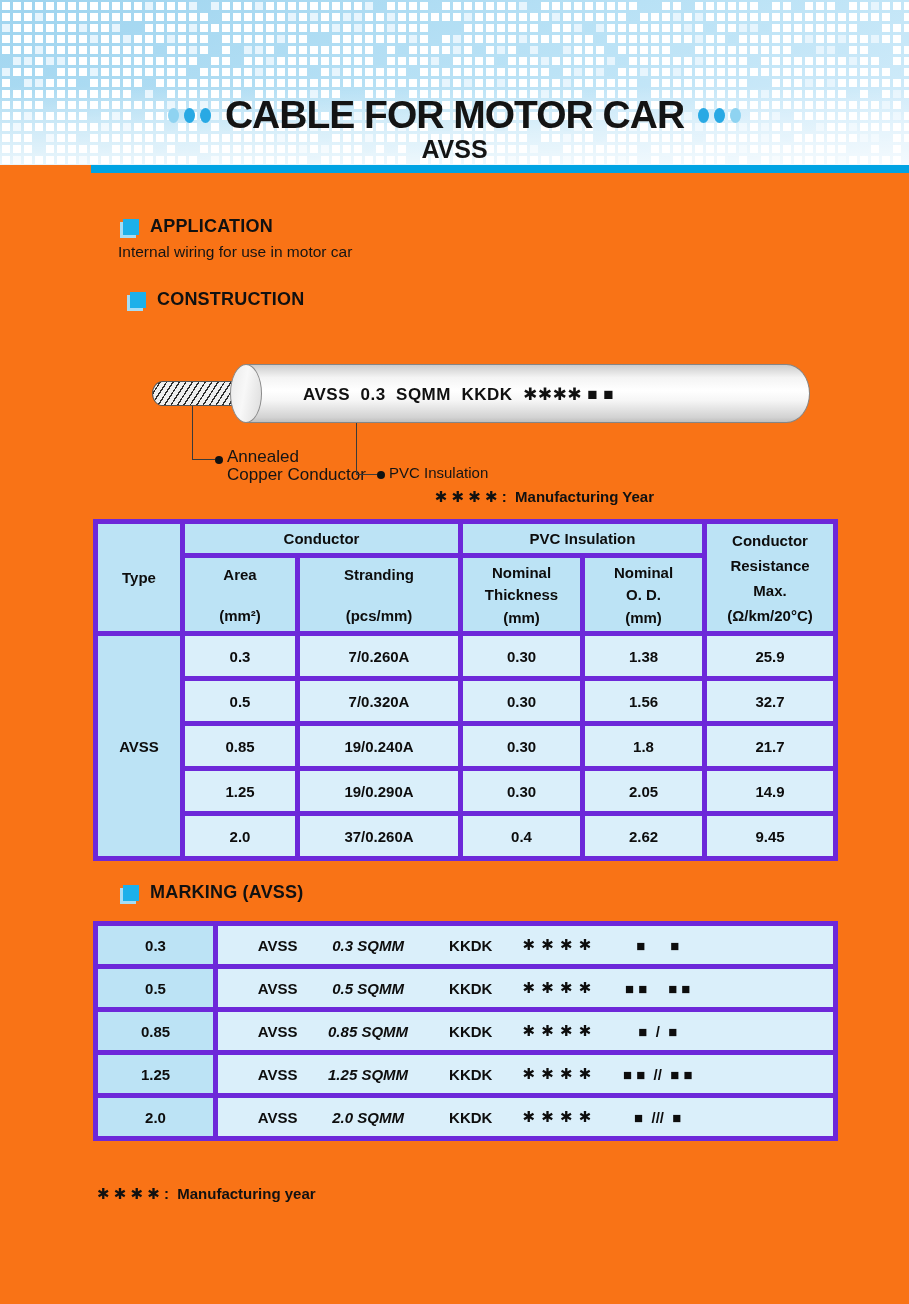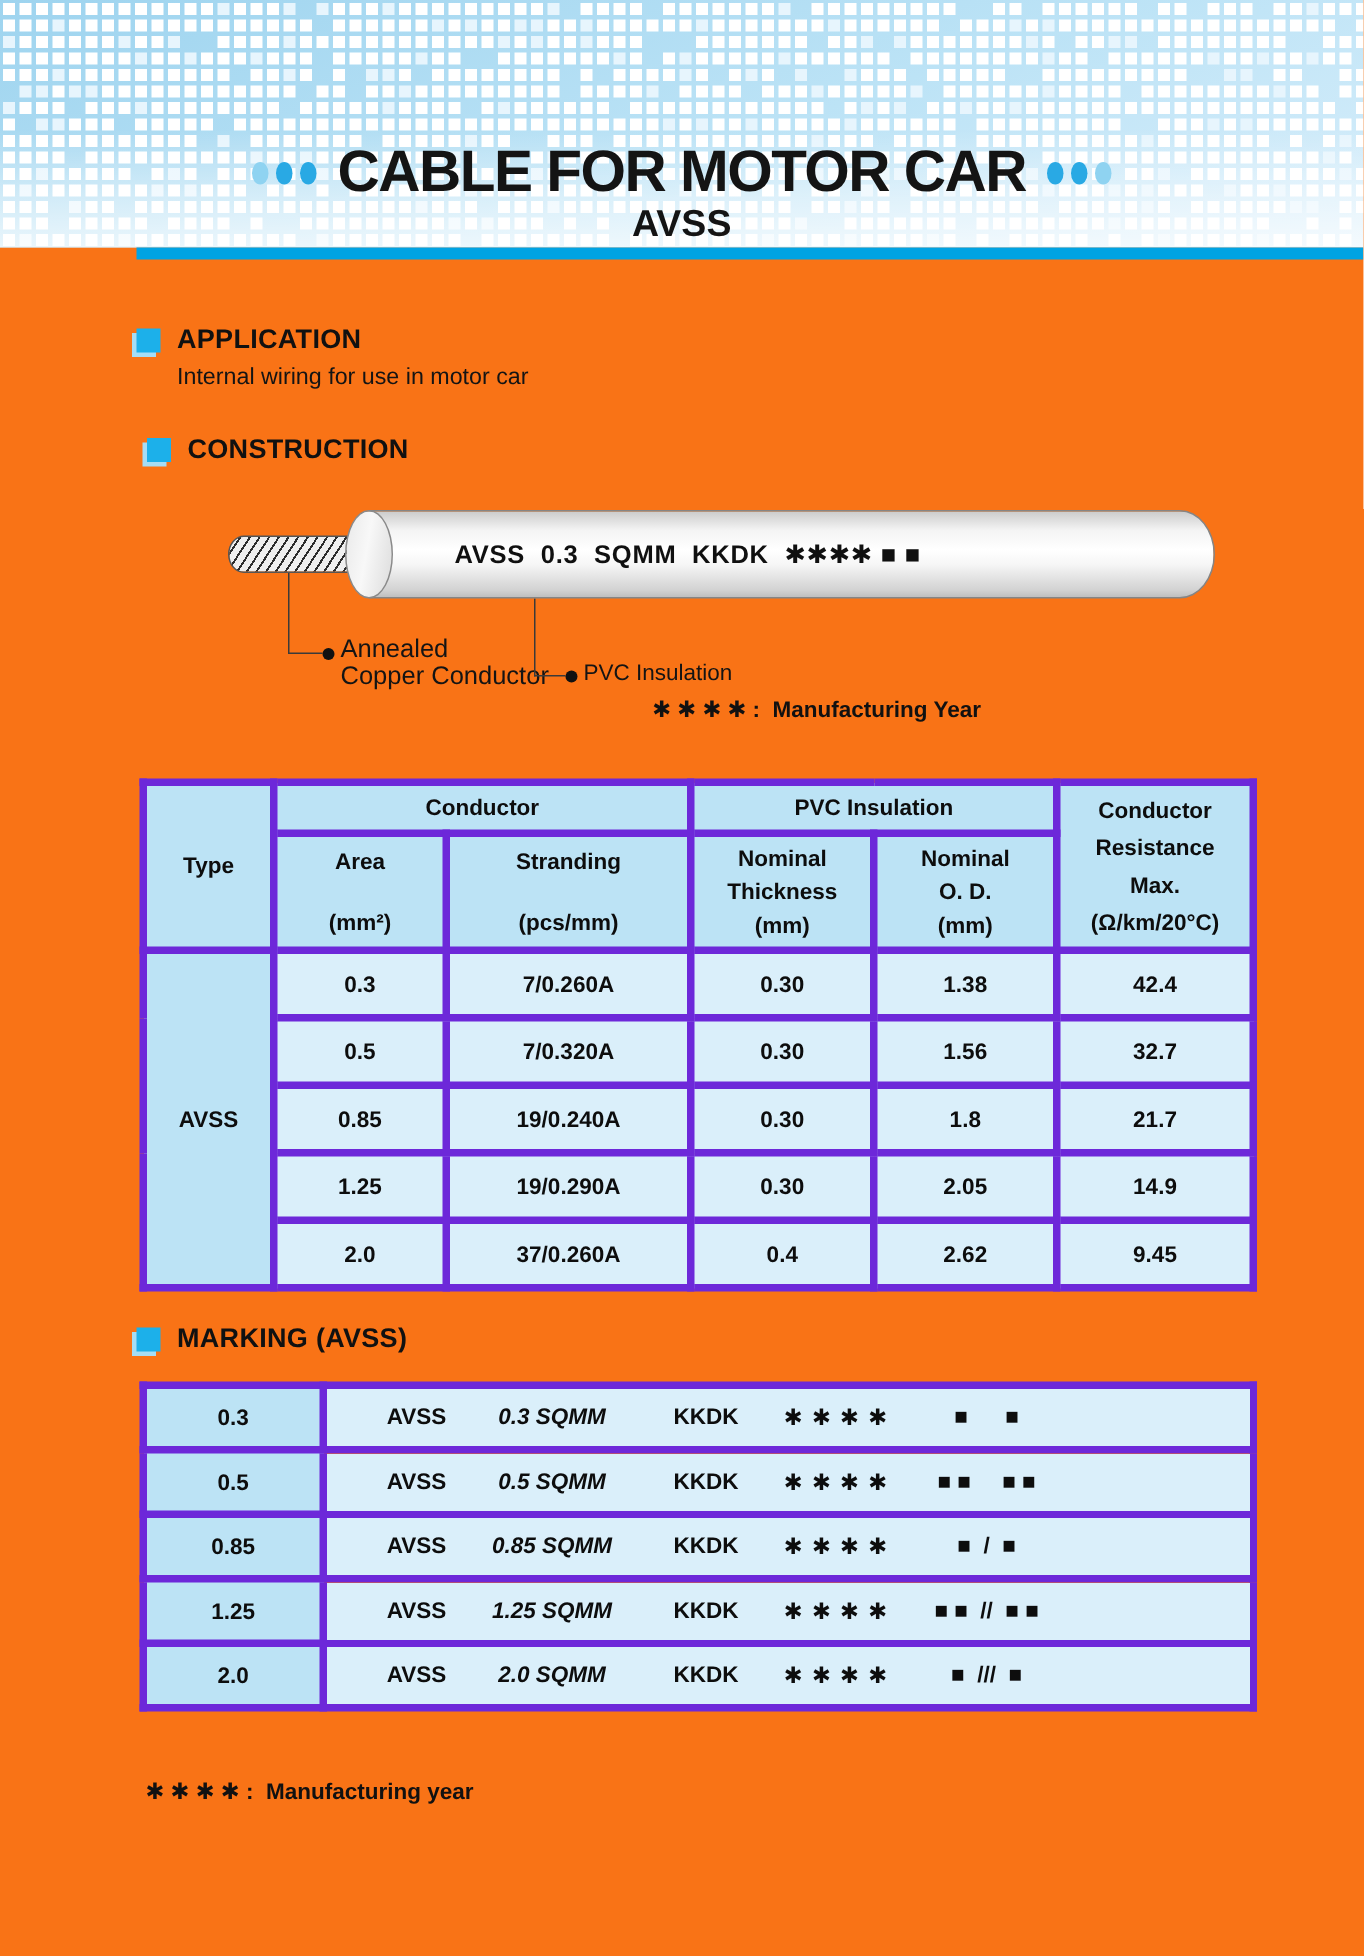--- a/index.html
+++ b/index.html
@@ -20,30 +20,30 @@
   #title-row { position:absolute; left:0; top:93px; width:909px; display:flex; align-items:center; justify-content:center; gap:14px; }
   .dots { display:flex; gap:5px; align-items:center; }
   .dot { width:11px; height:15px; border-radius:50%; background:#29a9e4; }
   .dot.lt { background:#8fd3f1; }
   #page-title { font-size:39px; font-weight:700; letter-spacing:-1px; color:#141414; white-space:nowrap; }
   #page-subtitle { position:absolute; left:0; top:135px; width:909px; text-align:center;
             font-size:25px; font-weight:700; color:#141414; }
   #accent-rule { position:absolute; left:91px; top:165px; width:818px; height:8px; background:#00a3e3; }
 
   
-  .sec-heading { position:absolute; display:flex; align-items:center; gap:11px; }
+  .sec-heading { position:absolute; display:flex; align-items:center; gap:11px;margin-left:32px; }
   .sq-bullet { width:16px; height:16px; background:#1cb0ea; box-shadow:-3px 3px 0 #a6ddf5; flex:none; }
   .sec-heading .txt { font-size:18px; font-weight:700; color:#111; letter-spacing:.2px; }
   #app-heading { left:91px; top:216px; }
   #app-body { position:absolute; left:118px; top:243px; font-size:15.5px; color:#141414; }
   #construction-heading { left:82px; top:289px;padding-left:16px; }
   #marking-heading { left:91px; top:882px; }
 
   
-  #diagram { position:absolute; left:0; top:324px; width:730px; height:170px; }
+  #diagram { position:absolute; left:0; top:348px; width:730px; height:170px; }
   #conductor { position:absolute; left:152px; top:33px; width:102px; height:25px;
             border:1px solid #555; border-radius:11px 0 0 11px / 13px 0 0 13px;
             background:repeating-linear-gradient(123deg,#2c2c2c 0 1.3px,#efefef 1.3px 5.4px); z-index:1; }
   #cable-body { position:absolute; left:246px; top:16px; width:564px; height:59px;
             border:1px solid #858585; z-index:2;
             border-radius:0 24px 24px 0 / 0 30px 30px 0;
             background:linear-gradient(180deg,#cccccc 0%,#f4f4f4 22%,#ffffff 45%,#f6f6f6 62%,#d2d2d2 92%,#bfbfbf 100%); }
   #cable-end { position:absolute; left:230px; top:16px; width:32px; height:59px; border-radius:50%;
             border:1px solid #8a8a8a; z-index:3;
             background:linear-gradient(100deg,#e9e9e9 0%,#f8f8f8 45%,#dcdcdc 100%); }
@@ -1442,21 +1442,21 @@
           <span>(mm)</span>
         </div>
       </th>
     </tr>
     <tr>
       <td rowspan="5" class="hdr-bg">AVSS</td>
       <td class="body-bg">0.3</td>
       <td class="body-bg">7/0.260A</td>
       <td class="body-bg">0.30</td>
       <td class="body-bg">1.38</td>
-      <td class="body-bg">42.4</td>
+      <td class="body-bg">25.9</td>
     </tr>
     <tr>
       <td class="body-bg">0.5</td>
       <td class="body-bg">7/0.320A</td>
       <td class="body-bg">0.30</td>
       <td class="body-bg">1.56</td>
       <td class="body-bg">32.7</td>
     </tr>
     <tr>
       <td class="body-bg">0.85</td>

